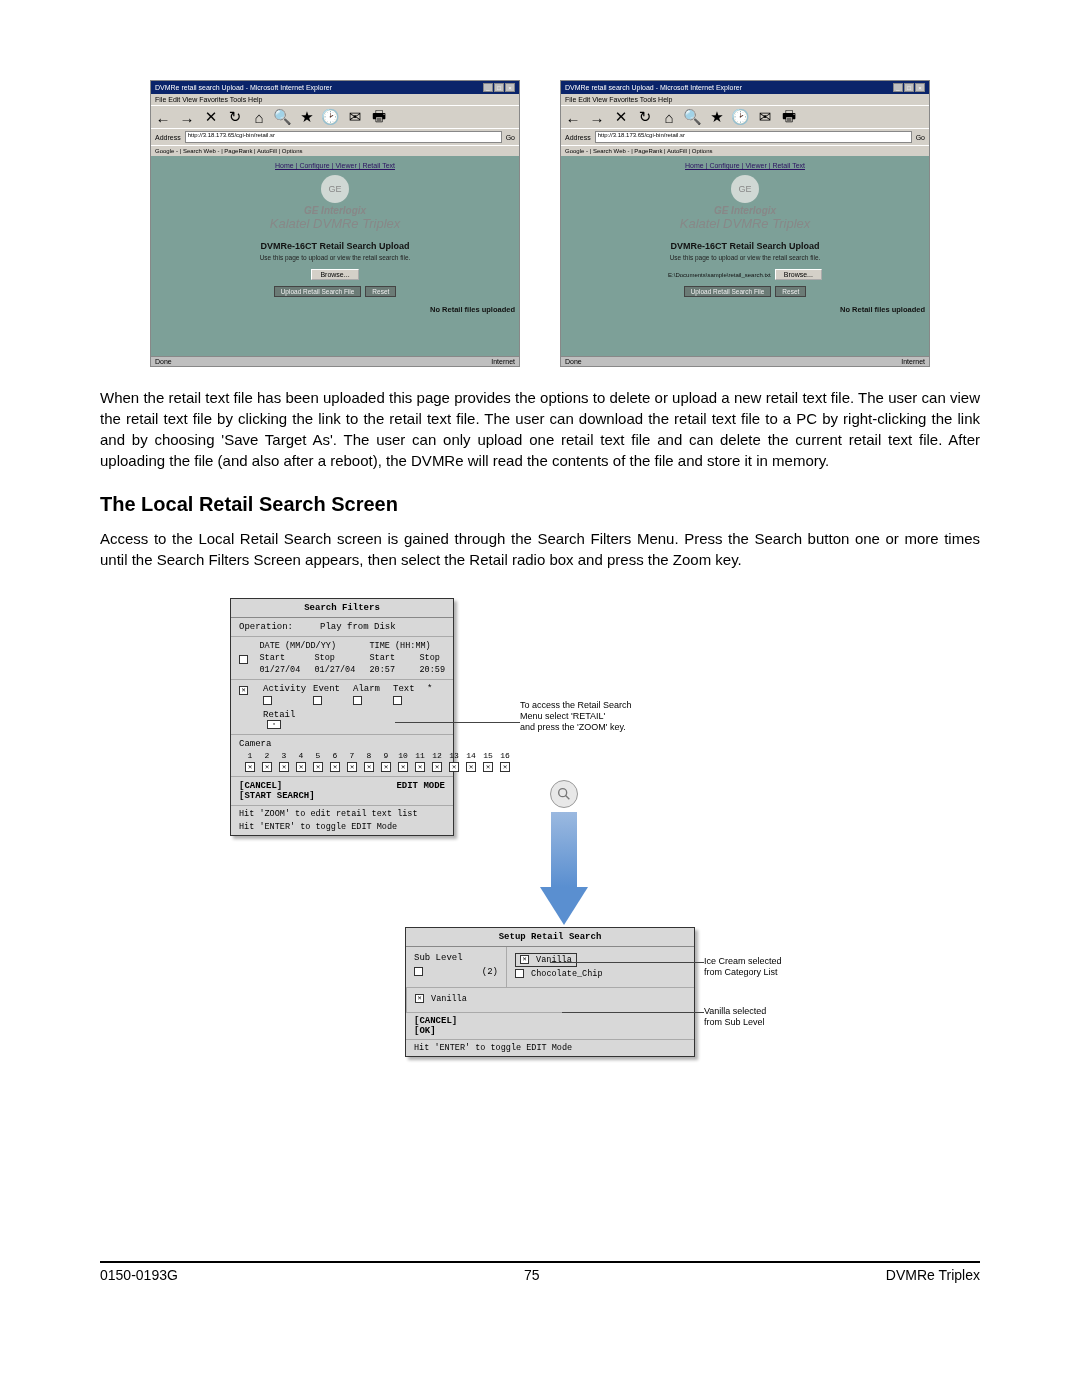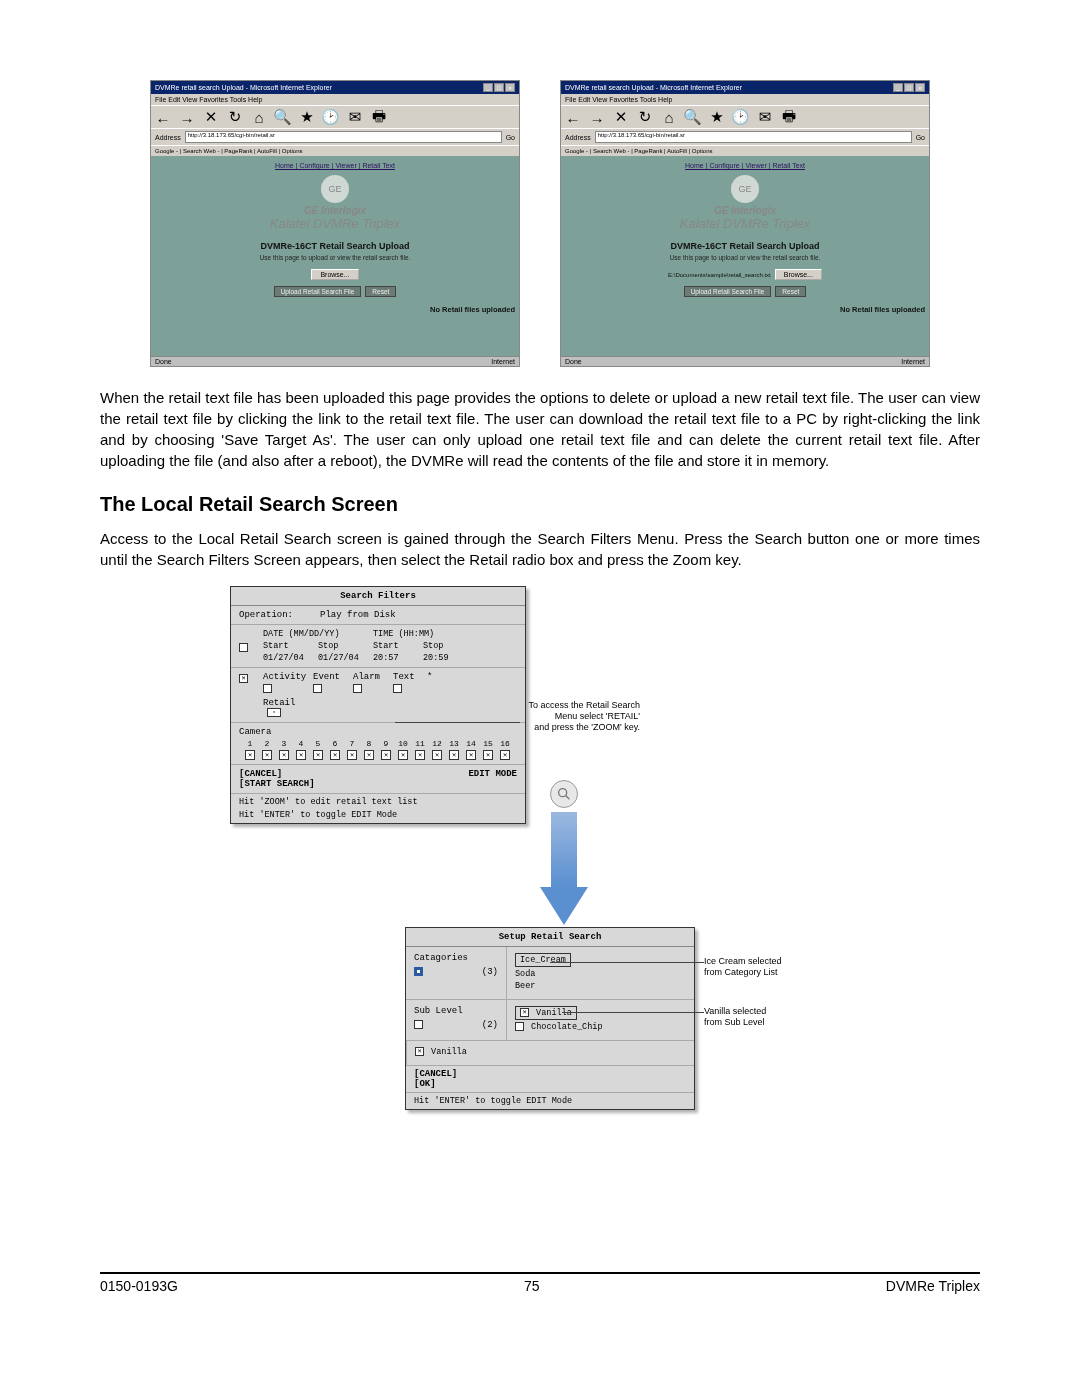--- a/index.html
+++ b/index.html
@@ -64,22 +64,22 @@
   .status-bar { background:#bfbfbf; display:flex; justify-content:space-between; font-size:7px; padding:1px 4px; border-top:1px solid #888; }
 
   .body-text { margin: 12px 0; line-height: 1.4; text-align: justify; }
   .section-heading { font-size: 20px; font-weight: bold; margin: 22px 0 10px 0; }
 
   
   .diagram-container { position: relative; margin-top: 10px; height: 660px; }
   .search-filters {
     position: absolute;
     left: 130px;
-    top: 4px;
-    width: 296px;
+    top: 16px;
+    width: 224px;
     background: #d8d8d8;
     border: 1px solid #333;
     box-shadow: 3px 3px 3px rgba(0,0,0,0.3);
     font-family: "Courier New", monospace;
     font-size: 9px;
   }
   .sf-title { text-align:center; font-weight:bold; padding:4px 0; border-bottom:1px solid #888; }
   .sf-row { padding: 4px 8px; border-bottom:1px solid #aaa; }
   .sf-label { display:inline-block; }
   .sf-col { display:flex; flex-direction:column; gap:2px; font-size:8.5px; }
@@ -92,21 +92,20 @@
   .sf-footer { display:flex; justify-content:space-between; padding:4px 8px; border-bottom:1px solid #aaa; font-weight:bold; }
   .sf-hint { padding:3px 8px; font-size:8.5px; }
 
   .annotation1 {
     position:absolute;
     left: 420px;
     top: 118px;
     font-size: 9px;
     line-height: 1.2;
     width: 120px;
-    text-align: right;
   }
   .ann-line1 { position:absolute; left:295px; top:140px; width:125px; height:1px; background:#444; }
 
   
   .zoom-circle {
     position:absolute;
     left: 450px;
     top: 198px;
     width: 28px;
     height: 28px;
@@ -163,21 +162,21 @@
 
   .annotation2 { position:absolute; left:604px; top:374px; font-size:9px; width:120px; line-height:1.2; }
   .annotation3 { position:absolute; left:604px; top:424px; font-size:9px; width:120px; line-height:1.2; }
   .ann-line2 { position:absolute; left:450px; top:380px; width:154px; height:1px; background:#444; }
   .ann-line3 { position:absolute; left:462px; top:430px; width:142px; height:1px; background:#444; }
 
   .page-footer {
     display:flex;
     justify-content: space-between;
     border-top: 2px solid #000;
-    margin-top: 30px;
+    margin-top: 19px;
     padding-top: 4px;
     font-size: 14px;
     gap: 44px;
   }
 </style>
 </head>
 <body>
 
 <div class="screenshots-row">
 
@@ -439,33 +438,20 @@
   </div>
   <div class="arrow-down">
     <div class="arrow-body"></div>
     <div class="arrow-head"></div>
   </div>
 
   <div class="setup-retail">
     <div class="sr-title">Setup Retail Search</div>
     <div class="sr-row">
       <div class="sr-left">
-        <div>Catagories</div>
-        <div class="sr-left-cb"><span class="cb-filled"></span>
-          <span class="sr-count">(3)</span>
-        </div>
-      </div>
-      <div class="sr-right">
-        <div class="item-box">Ice_Cream</div><br>
-        <div class="sr-list-item">Soda</div>
-        <div class="sr-list-item">Beer</div>
-      </div>
-    </div>
-    <div class="sr-row">
-      <div class="sr-left">
         <div>Sub Level</div>
         <div class="sr-left-cb"><span class="cb"></span>
           <span class="sr-count">(2)</span>
         </div>
       </div>
       <div class="sr-right">
         <div class="item-box"><span class="cb checked"></span> <span>Vanilla</span></div><br>
         <div class="sr-list-item"><span class="cb"></span> <span>Chocolate_Chip</span></div>
       </div>
     </div>

